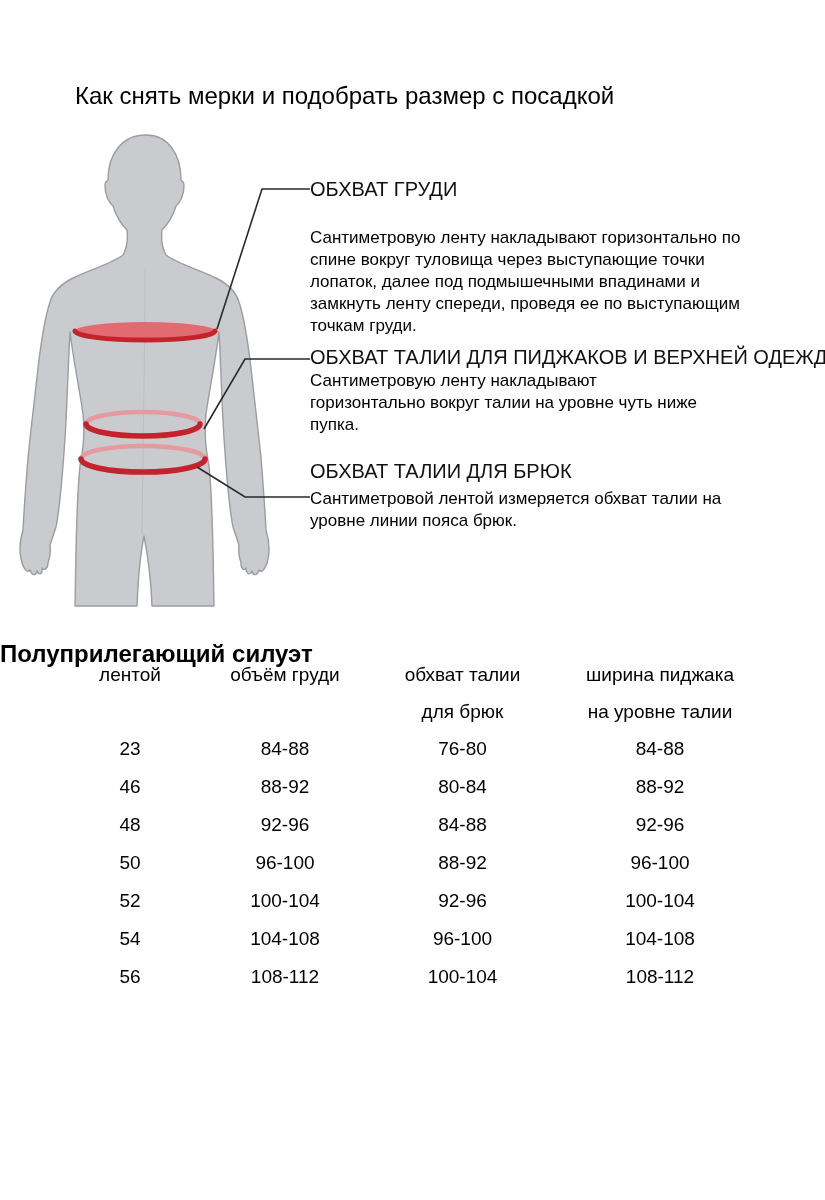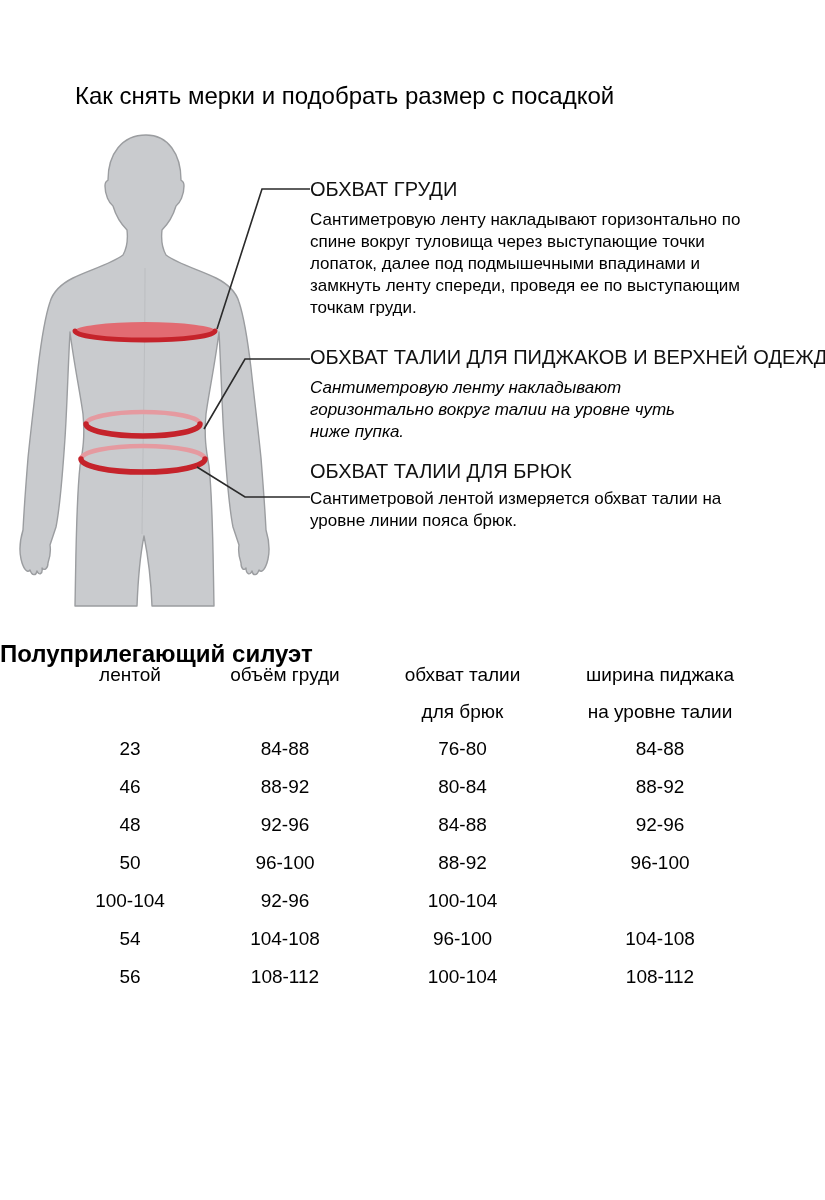--- a/index.html
+++ b/index.html
@@ -13,26 +13,26 @@
     font-size:24px;font-weight:400;color:#000;letter-spacing:0;
     white-space:nowrap;
   }
   .figure-wrap{position:absolute;left:18px;top:118px;width:300px;height:492px;}
   .section{position:absolute;left:310px;}
   .section-heading{
     font-size:20px;font-weight:400;color:#111;letter-spacing:0;
     white-space:nowrap;
   }
   .section-body{
-    font-size:17px;line-height:22px;color:#000;margin-top:8px;
+    font-size:17px;line-height:22px;color:#000;margin-top:26px;
   }
   .sec-1{top:178px;width:452px;}
   .sec-2{top:346px;width:402px;}
   .sec-3{top:460px;width:468px;}
-  .sec-2 .section-body{margin-top:8px;font-style:italic;}
+  .sec-2 .section-body{margin-top:1px;}
   .sec-3 .section-body{margin-top:5px;}
   .table-title{
     position:absolute;left:0;top:640px;width:820px;text-align:left;
     font-size:24px;font-weight:700;color:#000;
   }
   .size-table{position:absolute;left:55px;top:656px;width:715px;}
   .trow{
     display:grid;grid-template-columns:150px 160px 195px 200px;
     text-align:center;font-size:19px;color:#000;
   }
@@ -170,20 +170,21 @@
         <div class="cell">84-88</div>
         <div class="cell">92-96</div>
       </div>
       <div class="trow body-row">
         <div class="cell">50</div>
         <div class="cell">96-100</div>
         <div class="cell">88-92</div>
         <div class="cell">96-100</div>
       </div>
       <div class="trow body-row">
+        <div class="cell">52</div>
         <div class="cell">100-104</div>
         <div class="cell">92-96</div>
         <div class="cell">100-104</div>
       </div>
       <div class="trow body-row">
         <div class="cell">54</div>
         <div class="cell">104-108</div>
         <div class="cell">96-100</div>
         <div class="cell">104-108</div>
       </div>

